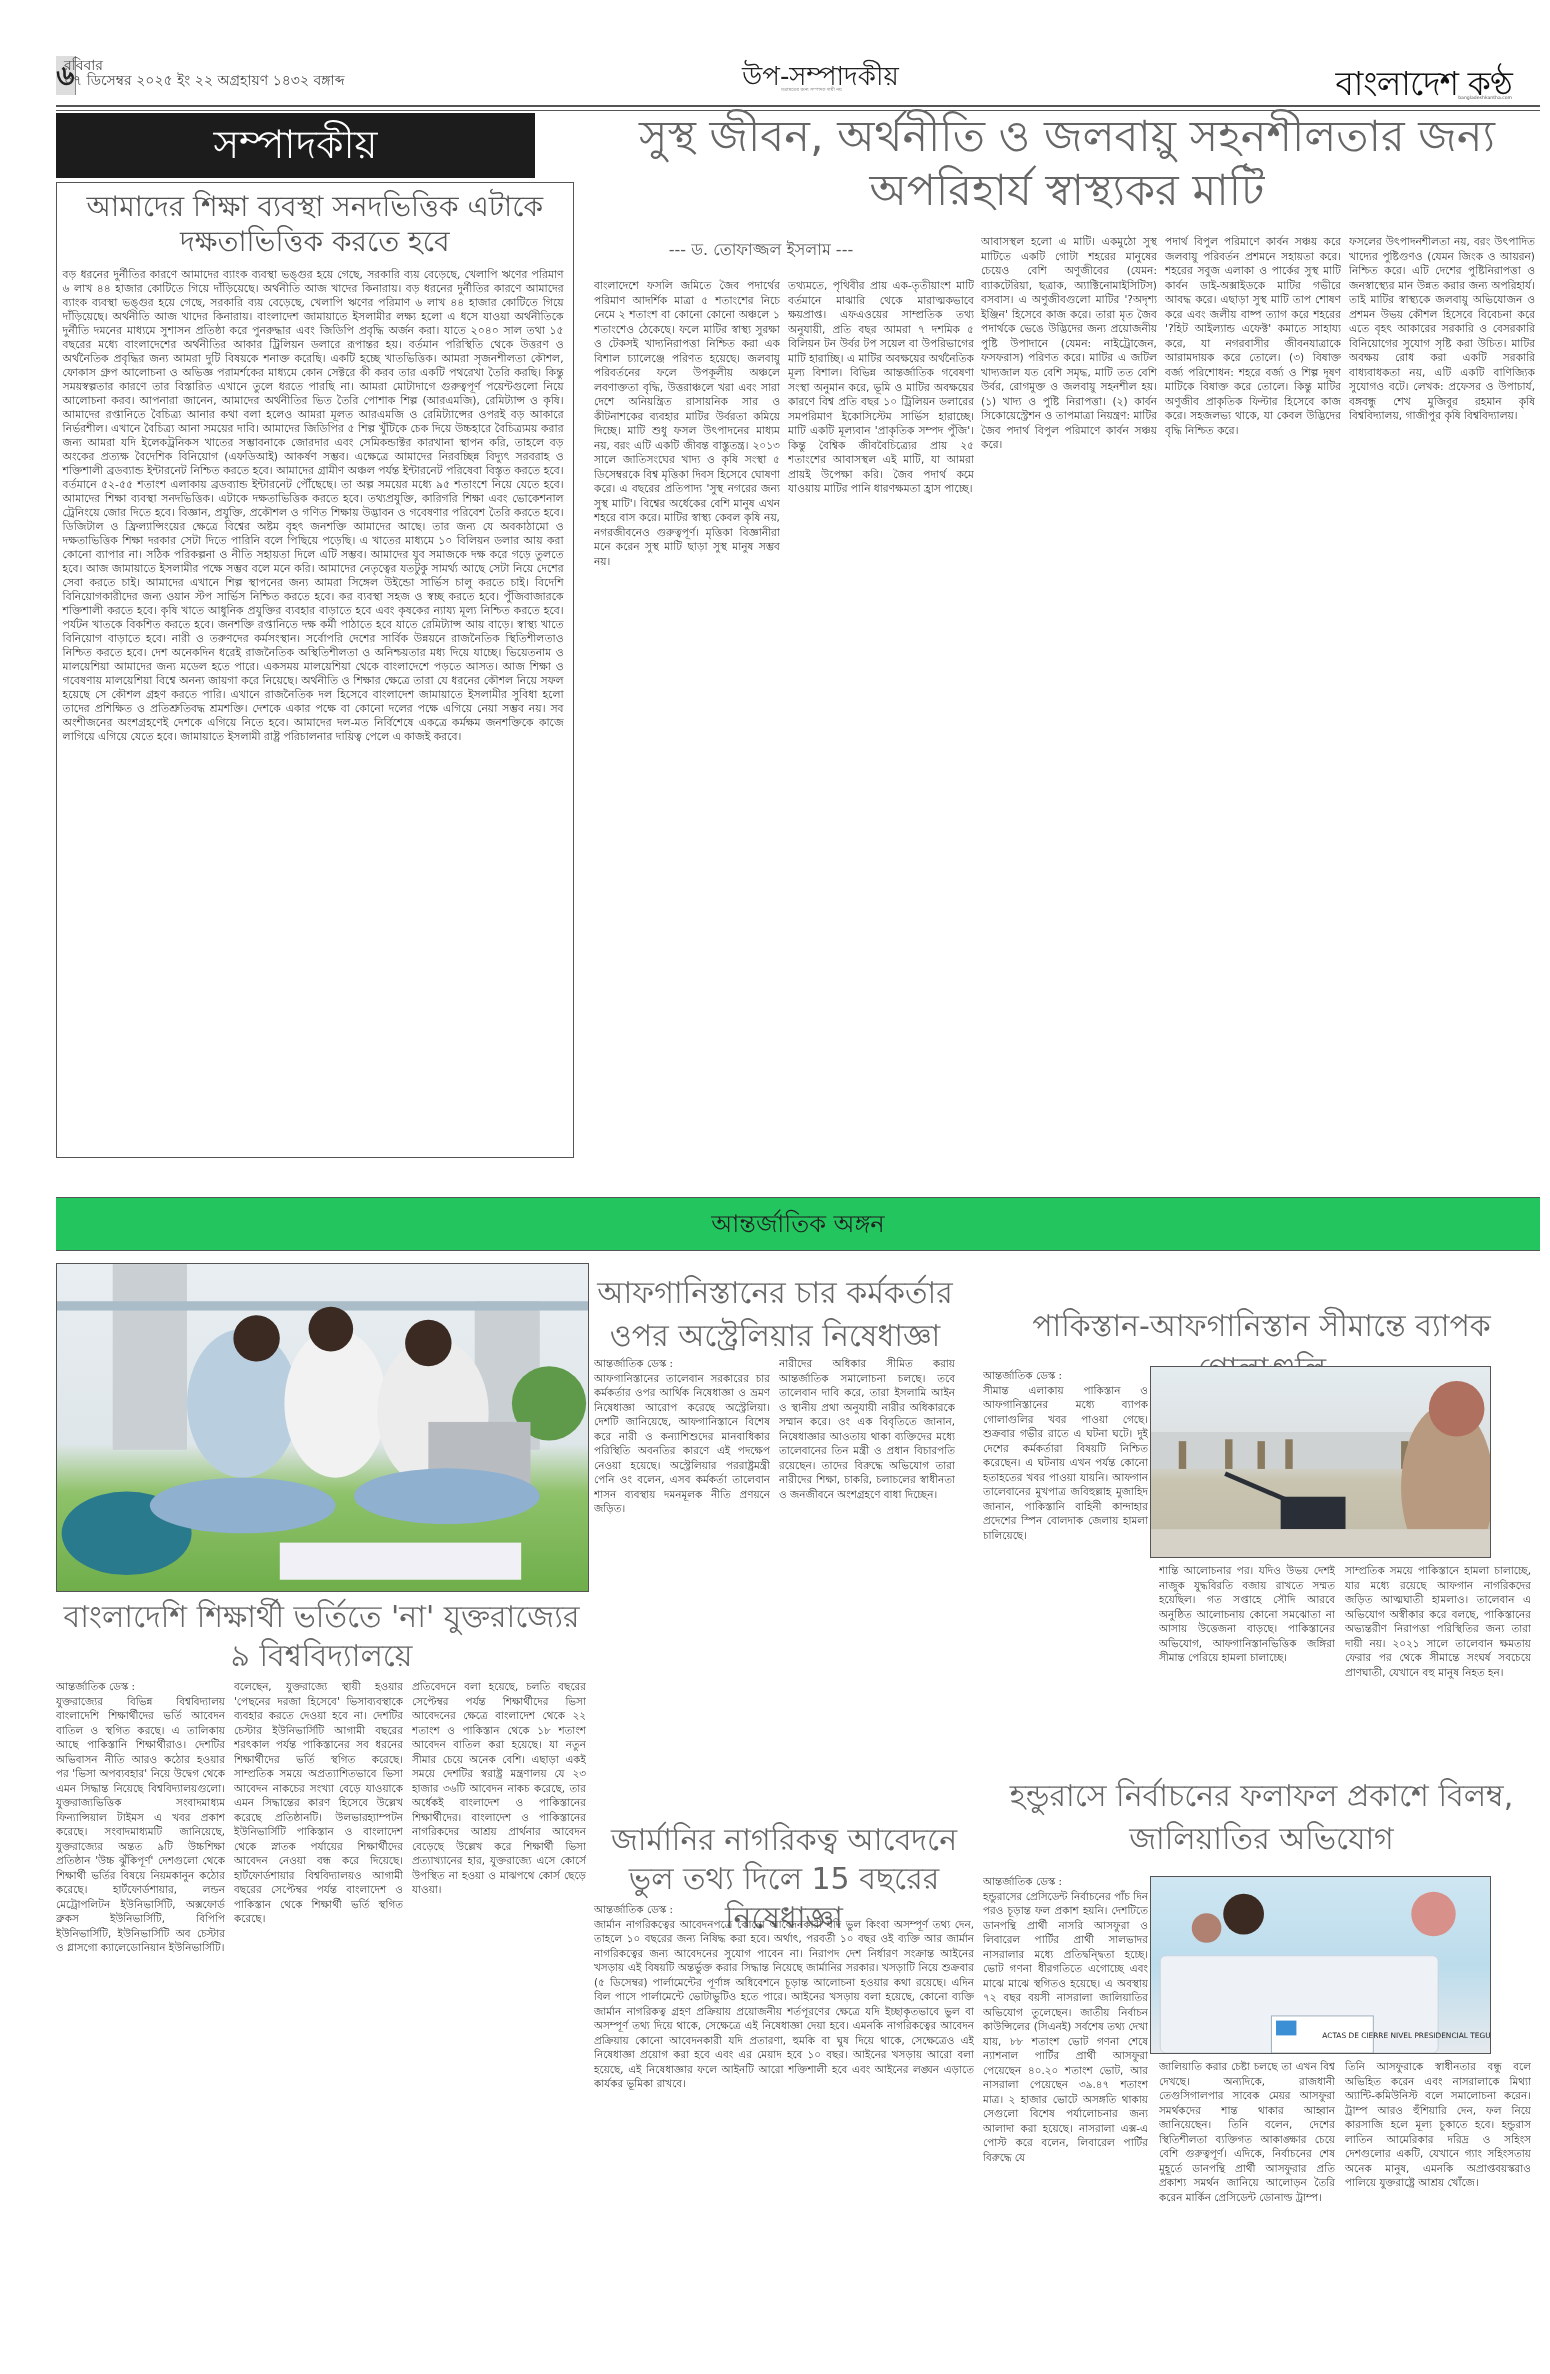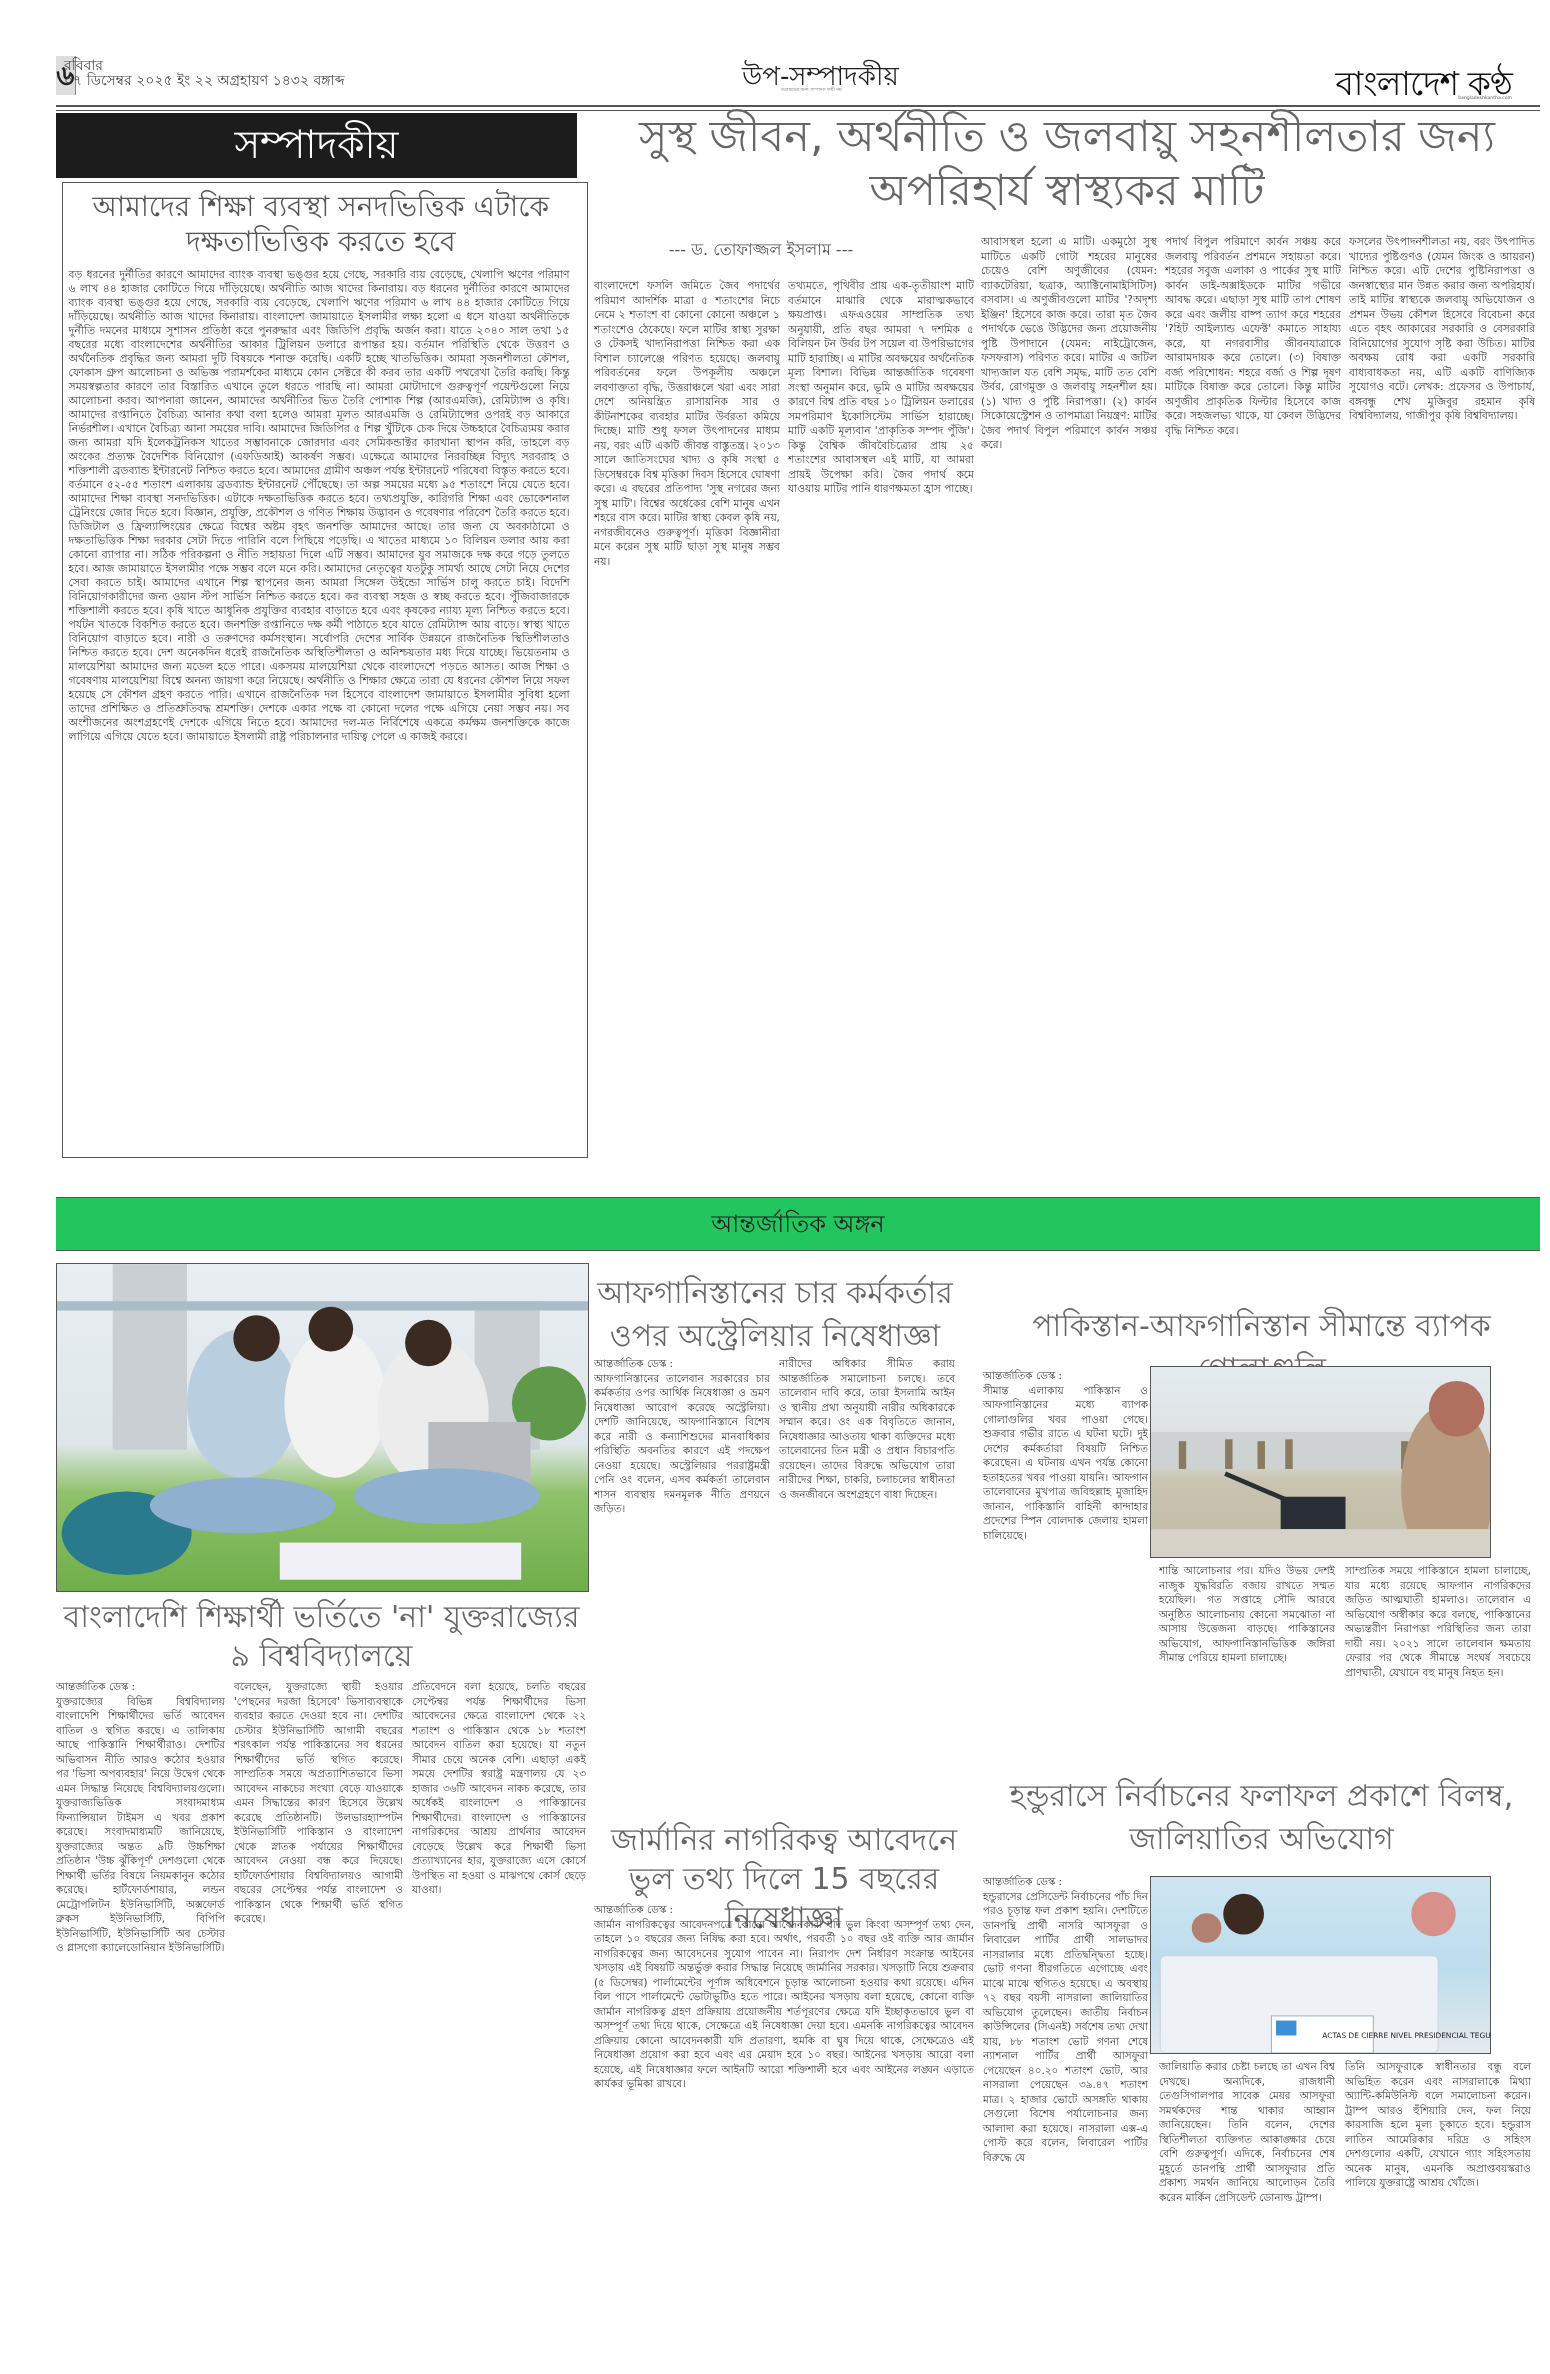--- a/index.html
+++ b/index.html
@@ -9,22 +9,22 @@
   
   #masthead{left:56px;top:56px;width:1484px;height:45px;}
   .pagenum{left:0;top:0;width:18.6px;height:39px;background:#ddd;border-right:1.9px solid #888;font-size:28px;font-weight:bold;color:#222;text-align:center;line-height:39px;}
   .dateblock{left:8px;top:1.9px;font-size:14px;color:#444;line-height:15px;}
   .section-label{left:686px;top:0;font-size:26px;color:#222;text-align:center;}
   .section-tag{left:686px;top:30px;font-size:4.6px;color:#777;width:139px;text-align:center;}
   .logo{right:28px;top:1.9px;font-size:33px;font-weight:normal;color:#111;letter-spacing:-0.9px;}
   .logo-sub{right:28px;top:39px;font-size:4.6px;color:#555;}
   .rule-double{left:56px;width:1484px;height:2.8px;border-top:2.8px solid #555;border-bottom:0.9px solid #555;}
   
-  #ed-banner{left:56px;top:113px;width:521px;height:65px;background:#1c1c1c;color:#fff;font-size:39px;text-align:center;line-height:63px;}
-  #ed-box{left:62px;top:182px;width:516px;height:974px;border:1.9px solid #555;padding-left:8px;}
+  #ed-banner{left:56px;top:113px;width:479px;height:65px;background:#1c1c1c;color:#fff;font-size:39px;text-align:center;line-height:63px;}
+  #ed-box{left:56px;top:182px;width:516px;height:974px;border:1.9px solid #555;}
   #ed-title{left:9.3px;top:5.6px;width:497px;font-size:28px;color:#555;text-align:center;line-height:35px;}
   #ed-body{left:5.6px;top:85px;width:501px;font-size:10.8px;line-height:14px;color:#3a3a3a;text-align:justify;}
   
   #feat-title{left:594px;top:109px;width:946px;font-size:43px;line-height:54px;color:#666;text-align:center;}
   #feat-byline{left:594px;top:237px;width:334px;font-size:16px;color:#555;text-align:center;}
   .fcol{font-size:10.6px;line-height:14.5px;color:#3a3a3a;text-align:justify;}
   
   #intl-banner{left:56px;top:1197px;width:1484px;height:52px;background:#22c55e;border:1.9px solid #555;border-left:0;border-right:0;text-align:center;font-size:24px;line-height:52px;color:#222;}
   .photo{border:1.9px solid #555;overflow:hidden;}
   .headline{font-size:30px;line-height:39px;color:#666;text-align:center;}

